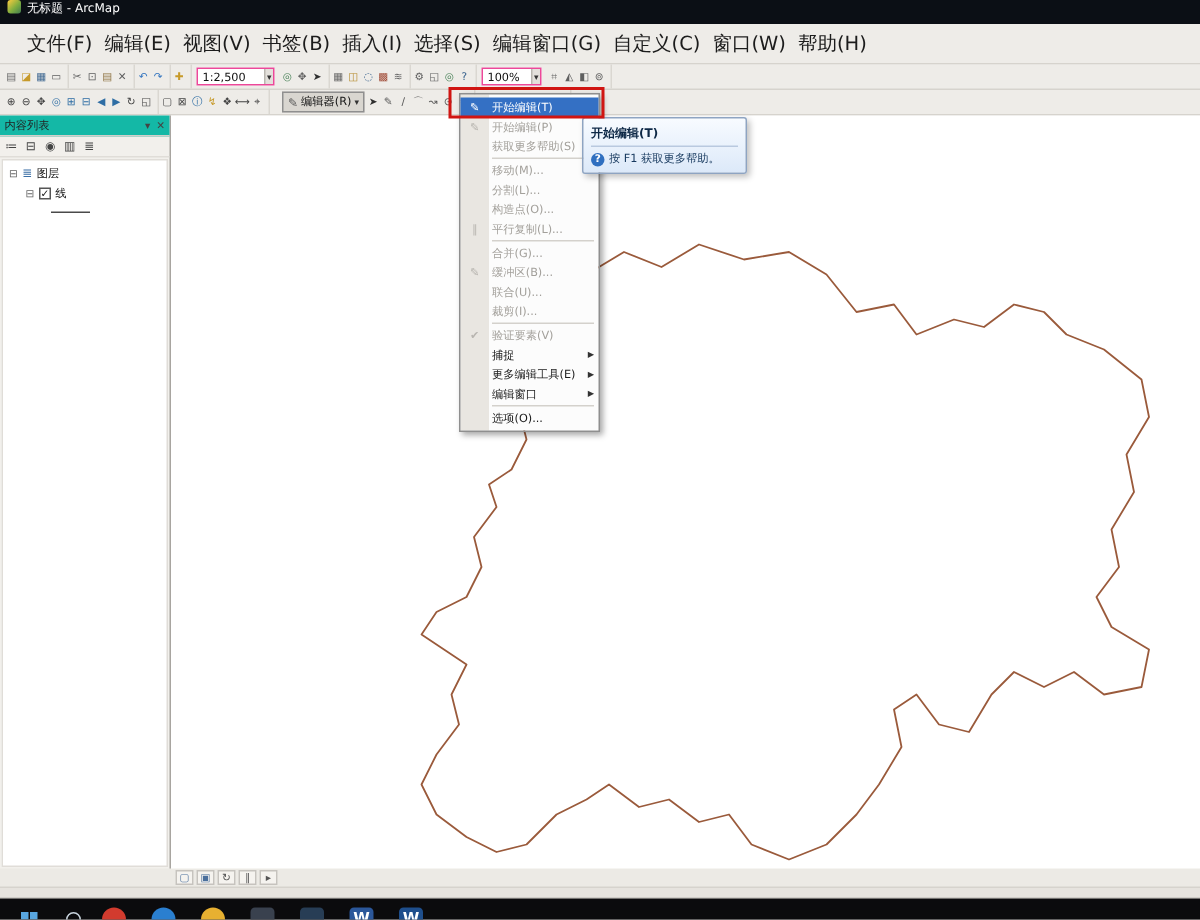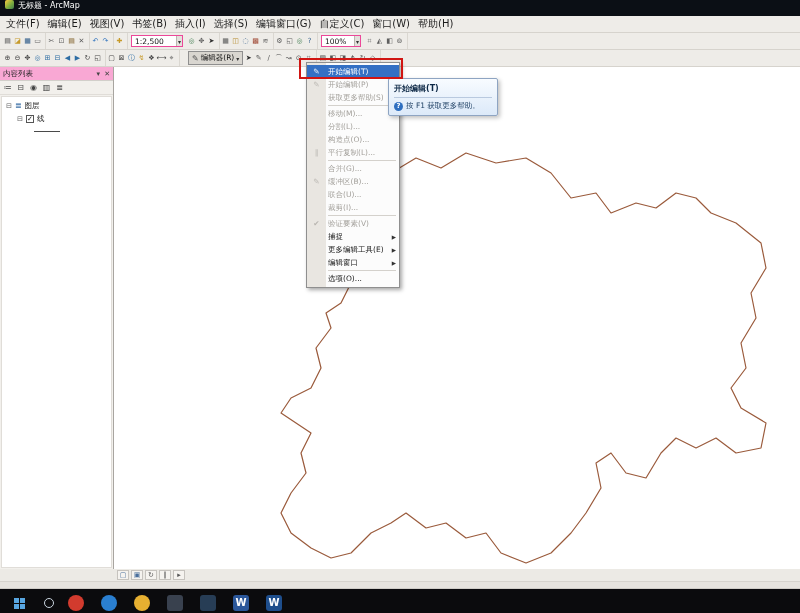--- a/index.html
+++ b/index.html
@@ -4,38 +4,38 @@
 <style>
   * { box-sizing: border-box; margin: 0; padding: 0; }
   body { background: #222; font-family: "DejaVu Sans", sans-serif; }
   .screen { position: relative; width: 800px; height: 613px; background: #eceae5; overflow: hidden; cursor: default; }
 
   
   .titlebar { height: 16px; background: #0b0f15; color: #fff; display: flex; align-items: flex-start; gap: 4px; padding: 0 5px; font-size: 8px; }
   .app-logo { width: 9px; height: 9px; border-radius: 2px; background: linear-gradient(135deg, #e8c63e 10%, #7fae3f 55%, #3f7c4f); flex: none; }
 
   
-  .menubar { height: 17px; background: #eeece8; border-bottom: 1px solid #d6d3cd; display: flex; align-items: center; font-size: 10px; color: #1c1c1c; padding-left: 2px; }
+  .menubar { height: 27px; background: #eeece8; border-bottom: 1px solid #d6d3cd; display: flex; align-items: center; font-size: 13px; color: #1c1c1c; padding-left: 14px; }
   .menu-top { padding: 0 4px; white-space: nowrap; }
 
   
   .toolbar { height: 17px; background: #eeece8; border-bottom: 1px solid #d6d3cd; display: flex; align-items: center; padding: 0 2px; }
   .tgroup { display: inline-flex; align-items: center; gap: 1px; padding: 0 3px 0 1px; border-right: 1px solid #dad7d1; height: 100%; }
   .ticon { width: 9px; height: 12px; display: inline-flex; align-items: center; justify-content: center; font-size: 7px; color: #4a4a4a; line-height: 1; }
   .combo { height: 12px; width: 52px; background: #fff; border: 1px solid #ec4899; font-size: 7.5px; color: #111; display: inline-flex; align-items: center; justify-content: space-between; padding-left: 3px; margin: 0 3px; white-space: nowrap; }
   .combo.zoomc { width: 40px; }
   .combo .carat { font-size: 6px; background: #e3e0db; border-left: 1px solid #b9b6b0; height: 100%; display: inline-flex; align-items: center; padding: 0 1px; color: #333; }
   .editor-btn { display: inline-flex; align-items: center; gap: 2px; font-size: 7.5px; color: #111; padding: 0 3px; height: 14px; border: 1px solid #8f8f8f; background: #d9d6d0; margin-left: 8px; white-space: nowrap; }
   .editor-btn .pe { font-size: 8px; color: #555; }
   .editor-btn .carat { font-size: 6px; color: #333; }
 
   
   .main { display: flex; height: 502px; }
   .toc { width: 114px; background: #f2f0ec; border-right: 1px solid #a8a5a0; display: flex; flex-direction: column; flex: none; }
-  .toc-header { height: 14px; display: flex; justify-content: space-between; align-items: center; font-size: 7.5px; color: #222; padding: 0 3px; background: #f9a8d4; border-bottom: 1px solid #d2cfca; }
+  .toc-header { height: 14px; display: flex; justify-content: space-between; align-items: center; font-size: 7.5px; color: #222; padding: 0 3px; background: #14b8a6; border-bottom: 1px solid #d2cfca; }
   .toc-hbtns { display: flex; gap: 4px; font-size: 7px; color: #444; }
   .toc-tools { height: 14px; display: flex; align-items: center; gap: 2px; padding: 0 2px; border-bottom: 1px solid #e0ddd8; }
   .toc-tools .ticon { width: 11px; font-size: 8px; }
   .toc-body { flex: 1; background: #fff; margin: 1px; border: 1px solid #e0ddd8; font-size: 7.5px; color: #111; padding-top: 2px; }
   .tree-row { display: flex; align-items: center; gap: 3px; height: 13px; padding-left: 4px; white-space: nowrap; }
   .tree-row.lvl2 { padding-left: 15px; }
   .tree-row.lvl3 { padding-left: 32px; }
   .expand { font-size: 7px; color: #666; }
   .node-icon { font-size: 8px; color: #3a6ea5; }
   .cb { width: 8px; height: 8px; border: 1px solid #555; background: #fff; font-size: 7px; line-height: 7px; text-align: center; color: #111; flex: none; }

